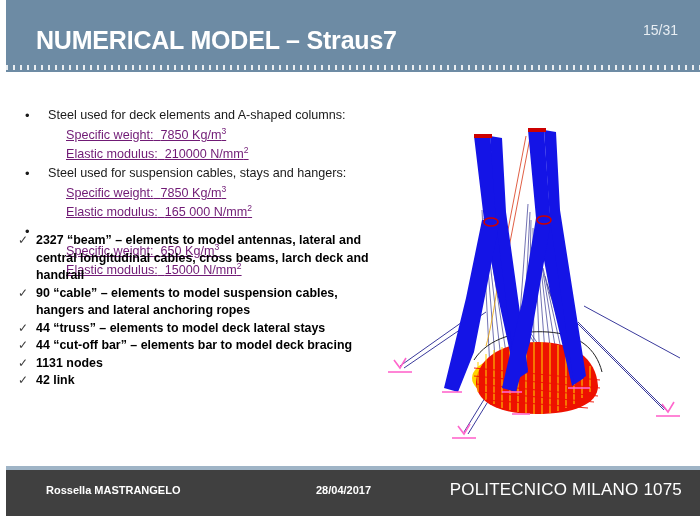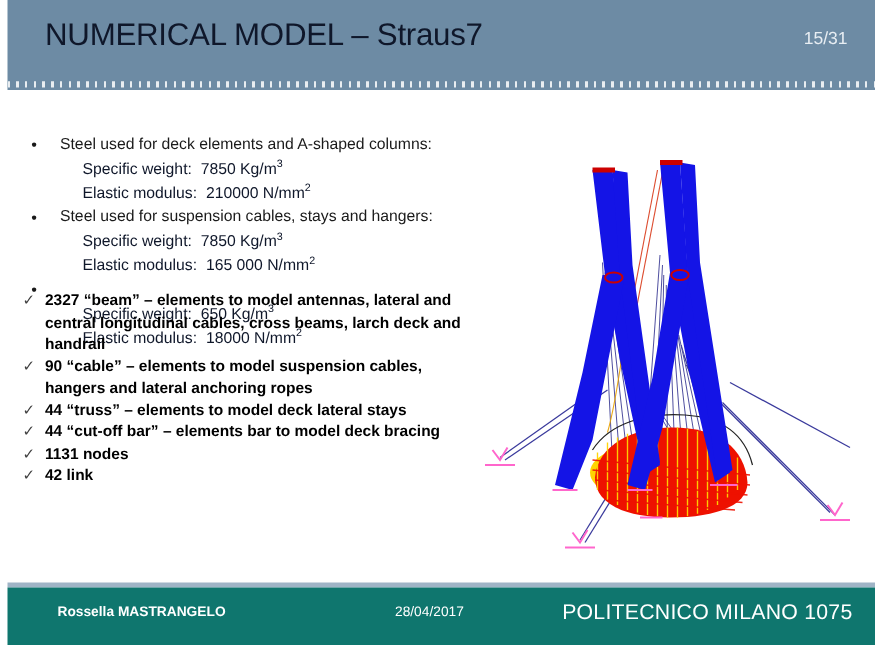--- a/index.html
+++ b/index.html
@@ -23,24 +23,24 @@
     position: absolute;
     left: 6px;
     top: 0;
     width: 694px;
     height: 72px;
     background: #6d8ba4;
   }
   #header-title {
     position: absolute;
     left: 30px;
-    top: 14px;
+    top: 26px;
     font-size: 25px;
-    font-weight: normal;
-    color: #0f172a;
+    font-weight: bold;
+    color: #ffffff;
     letter-spacing: -0.2px;
     white-space: nowrap;
   }
   #header-pagenum {
     position: absolute;
     right: 22px;
     top: 22px;
     font-size: 14px;
     color: #e8eef3;
   }
@@ -96,22 +96,23 @@
     display: flex;
     align-items: flex-start;
   }
   .sub-indent {
     width: 52px;
     flex: 0 0 52px;
   }
   .sub-text {
     font-size: 12.6px;
     line-height: 19px;
-    color: #0f172a;
+    color: #701a75;
     white-space: nowrap;
+    text-decoration: underline;
   }
   sup {
     font-size: 0.68em;
     vertical-align: super;
     line-height: 0;
   }
 
   
   #checklist {
     position: absolute;
@@ -151,21 +152,21 @@
   }
   #figure svg { display: block; }
 
   
   #footer {
     position: absolute;
     left: 6px;
     bottom: 6px;
     width: 694px;
     height: 46px;
-    background: #0f766e;
+    background: #404040;
   }
   #footer-strip {
     position: absolute;
     left: 6px;
     bottom: 52px;
     width: 694px;
     height: 4px;
     background: #9fb4c6;
   }
   #footer-author {
@@ -175,21 +176,21 @@
     font-size: 11px;
     font-weight: bold;
     color: #ffffff;
     white-space: nowrap;
   }
   #footer-date {
     position: absolute;
     left: 310px;
     top: 14px;
     font-size: 11px;
-    font-weight: normal;
+    font-weight: bold;
     color: #ffffff;
     white-space: nowrap;
   }
   #footer-brand {
     position: absolute;
     right: 18px;
     top: 10px;
     font-size: 17px;
     color: #ffffff;
     white-space: nowrap;
@@ -236,21 +237,21 @@
         </div>
         <div class="b-row">
           <span class="b-mark">•</span>
         </div>
         <div class="sub-row">
           <span class="sub-indent"></span>
           <span class="sub-text"><span>Specific weight:</span>&nbsp; <span>650 Kg/m</span><sup>3</sup></span>
         </div>
         <div class="sub-row">
           <span class="sub-indent"></span>
-          <span class="sub-text"><span>Elastic modulus:</span>&nbsp; <span>18000 N/mm</span><sup>2</sup></span>
+          <span class="sub-text"><span>Elastic modulus:</span>&nbsp; <span>15000 N/mm</span><sup>2</sup></span>
         </div>
       </div>
   </div>
 
   <div id="checklist">
       <div class="c-row">
         <span class="c-mark">✓</span>
         <span class="c-text">2327 “beam” – elements to model antennas, lateral and central longitudinal cables, cross beams, larch deck and handrail</span>
       </div>
       <div class="c-row">

